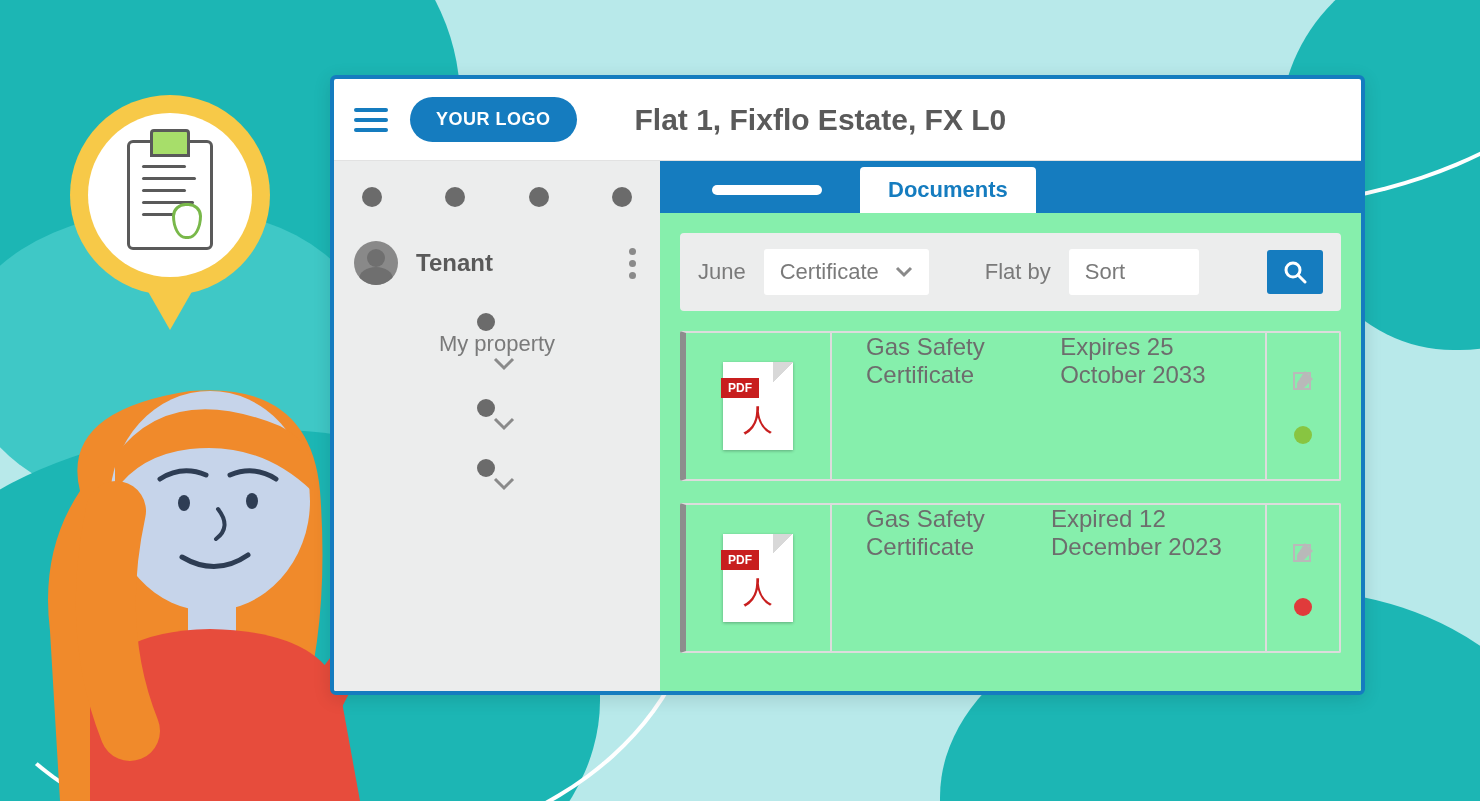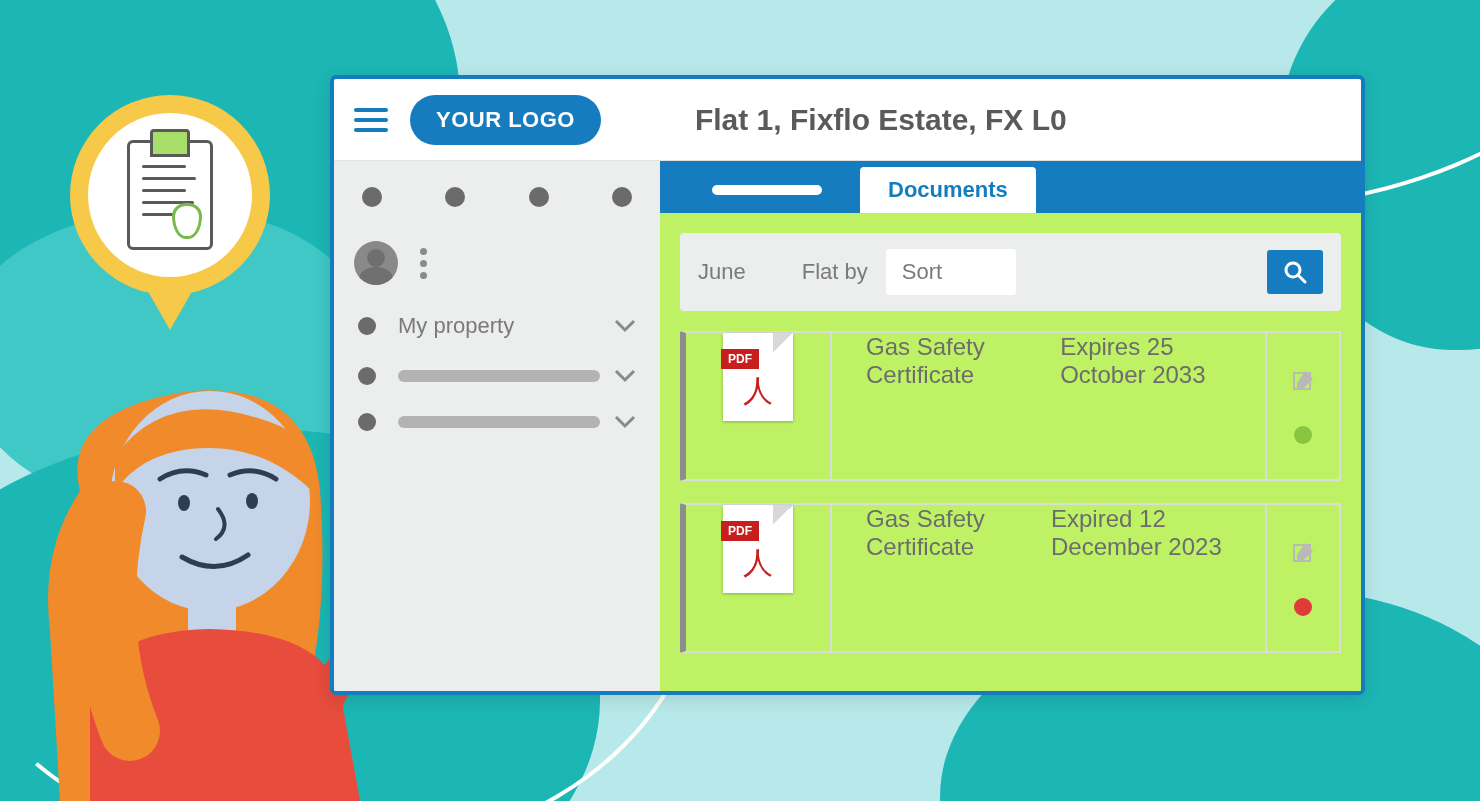--- a/index.html
+++ b/index.html
@@ -39,61 +39,61 @@
   .app {
     position: absolute; left: 330px; top: 75px; width: 1035px; height: 620px;
     background: #fff; border: 4px solid #157cbf; border-radius: 6px; overflow: hidden;
     box-shadow: 0 4px 18px rgba(0,0,0,.12);
   }
 
   
   .topbar { height: 82px; display: flex; align-items: center; padding: 0 20px; border-bottom: 1px solid #e2e2e2; }
   .hamburger { display: flex; flex-direction: column; gap: 6px; margin-right: 22px; cursor: pointer; }
   .hamburger span { width: 34px; height: 4px; background: #157cbf; border-radius: 2px; display: block; }
-  .logo-pill { background: #157cbf; color: #fff; font-weight: 600; font-size: 22px; letter-spacing: .5px; padding: 12px 26px; border-radius: 999px; }
-  .page-title { margin-left: 94px; font-size: 30px; font-weight: 700; color: #5a5a5a; }
+  .logo-pill { background: #157cbf; color: #fff; font-weight: 600; font-size: 18px; letter-spacing: .5px; padding: 12px 26px; border-radius: 999px; }
+  .page-title { margin-left: 58px; font-size: 30px; font-weight: 700; color: #5a5a5a; }
 
   
   .body { display: flex; height: calc(100% - 82px); }
 
   
   .sidebar { width: 326px; background: #eceded; display: flex; flex-direction: column; padding-top: 10px; }
   .dot-row { display: flex; justify-content: space-between; padding: 16px 28px 20px; }
   .dot-row .dot { width: 20px; height: 20px; border-radius: 50%; background: #6b6b6b; }
   .tenant-row { display: flex; align-items: center; padding: 14px 20px; }
   .avatar { width: 44px; height: 44px; border-radius: 50%; background: #898989; position: relative; overflow: hidden; margin-right: 18px; }
   .avatar::before { content: ""; position: absolute; left: 50%; top: 8px; transform: translateX(-50%); width: 18px; height: 18px; background: #6f6f6f; border-radius: 50%; }
   .avatar::after { content: ""; position: absolute; left: 50%; bottom: -6px; transform: translateX(-50%); width: 34px; height: 24px; background: #6f6f6f; border-radius: 50% 50% 0 0; }
   .tenant-row .label { font-size: 24px; font-weight: 700; color: #5a5a5a; flex: 1; }
   .kebab { display: flex; flex-direction: column; gap: 5px; padding: 4px; cursor: pointer; }
   .kebab span { width: 7px; height: 7px; border-radius: 50%; background: #8a8a8a; display: block; }
-  .nav-item { display: flex; align-items: center; padding: 14px 24px; cursor: pointer; }
+  .nav-item { display: flex; align-items: center; padding: 14px 24px; cursor: pointer; flex-direction: column; }
   .nav-item .ndot { width: 18px; height: 18px; border-radius: 50%; background: #6b6b6b; margin-right: 22px; }
   .nav-item .nlabel { font-size: 22px; color: #7a7a7a; flex: 1; }
   .nav-item .nbar { height: 12px; background: #b3b3b3; border-radius: 6px; flex: 1; }
   .chev { margin-left: 14px; }
   .chev svg { display: block; }
 
   
-  .main { flex: 1; display: flex; flex-direction: column; background: #bef264; }
+  .main { flex: 1; display: flex; flex-direction: column; background: #86efac; }
   .tabbar { height: 52px; background: #157cbf; display: flex; align-items: flex-end; padding-left: 24px; }
   .tab { height: 46px; display: flex; align-items: center; padding: 0 28px; font-size: 22px; }
   .tab.ghost { margin-right: 10px; }
   .tab.ghost .bar { width: 110px; height: 10px; background: #fff; border-radius: 5px; }
   .tab.active { background: #fff; color: #157cbf; font-weight: 600; border-radius: 4px 4px 0 0; }
 
   .filters { margin: 20px; background: #eceded; border-radius: 4px; padding: 16px 18px; display: flex; align-items: center; gap: 18px; }
   .filters .flabel { font-size: 22px; color: #7a7a7a; }
   .select { background: #fff; border-radius: 3px; padding: 10px 16px; display: flex; align-items: center; gap: 16px; font-size: 22px; color: #7a7a7a; cursor: pointer; }
   .spacer { width: 20px; }
   .search-btn { margin-left: auto; background: #157cbf; width: 56px; height: 44px; border-radius: 3px; display: flex; align-items: center; justify-content: center; cursor: pointer; }
 
   .doclist { padding: 0 20px 20px; display: flex; flex-direction: column; gap: 22px; }
   .doc-card { display: flex; border: 2px solid #dcdcdc; border-left: 6px solid #8d8d8d; border-radius: 2px; height: 150px; }
-  .thumb { width: 146px; display: flex; justify-content: center; border-right: 2px solid #dcdcdc; }
+  .thumb { width: 146px; display: flex; align-items: center; justify-content: center; border-right: 2px solid #dcdcdc; }
   .pdf-icon { width: 70px; height: 88px; position: relative; background: #fff; box-shadow: 0 1px 3px rgba(0,0,0,.28); }
   .pdf-icon::before { content: ""; position: absolute; right: 0; top: 0; width: 20px; height: 20px; background: linear-gradient(135deg, #d8d8d8 50%, transparent 50%); }
   .pdf-badge { position: absolute; left: -2px; top: 16px; background: #c81e1e; color: #fff; font-size: 12px; font-weight: 700; padding: 3px 7px; }
   .pdf-a { position: absolute; left: 50%; bottom: 9px; transform: translateX(-50%); color: #c81e1e; font-size: 30px; font-family: serif; }
   .doc-info { flex: 1; display: flex; justify-content: center; padding-left: 34px; gap: 14px; }
   .doc-info .title { font-size: 24px; color: #6d6d6d; }
   .doc-info .meta  { font-size: 24px; color: #6d6d6d; }
   .doc-actions { width: 74px; border-left: 2px solid #dcdcdc; display: flex; flex-direction: column; align-items: center; justify-content: space-around; padding: 18px 0; }
   .edit-icn svg { display: block; }
   .status-dot { width: 18px; height: 18px; border-radius: 50%; }
@@ -179,20 +179,21 @@
     <aside class="sidebar">
       <div class="dot-row">
         <div class="dot"></div>
         <div class="dot"></div>
         <div class="dot"></div>
         <div class="dot"></div>
       </div>
 
       <div class="tenant-row">
         <div class="avatar"></div>
+        <div class="label">Tenant</div>
         <div class="kebab">
           <span></span>
             <span></span>
             <span></span>
         </div>
       </div>
 
       <div class="nav-item">
         <div class="ndot"></div>
         <div class="nlabel">My property</div>
@@ -227,20 +228,26 @@
     <section class="main">
       <div class="tabbar">
         <div class="tab ghost">
             <div class="bar"></div>
           </div>
         <div class="tab active">Documents</div>
       </div>
 
       <div class="filters">
         <div class="flabel">June</div>
+        <div class="select">
+          <span>Certificate</span>
+          <svg width="18" height="12">
+              <polyline class="chev-svg" points="2,2 9,9 16,2"></polyline>
+            </svg>
+        </div>
         <div class="spacer"></div>
         <div class="flabel">Flat by</div>
         <div class="select" style="min-width:130px;">
           <span>Sort</span>
         </div>
         <div class="search-btn">
           <svg width="24" height="24">
             <circle cx="10" cy="10" r="7" stroke="#fff" stroke-width="3" fill="none"></circle>
             <line x1="15" y1="15" x2="22" y2="22" stroke="#fff" stroke-width="3" stroke-linecap="round"></line>
           </svg>

